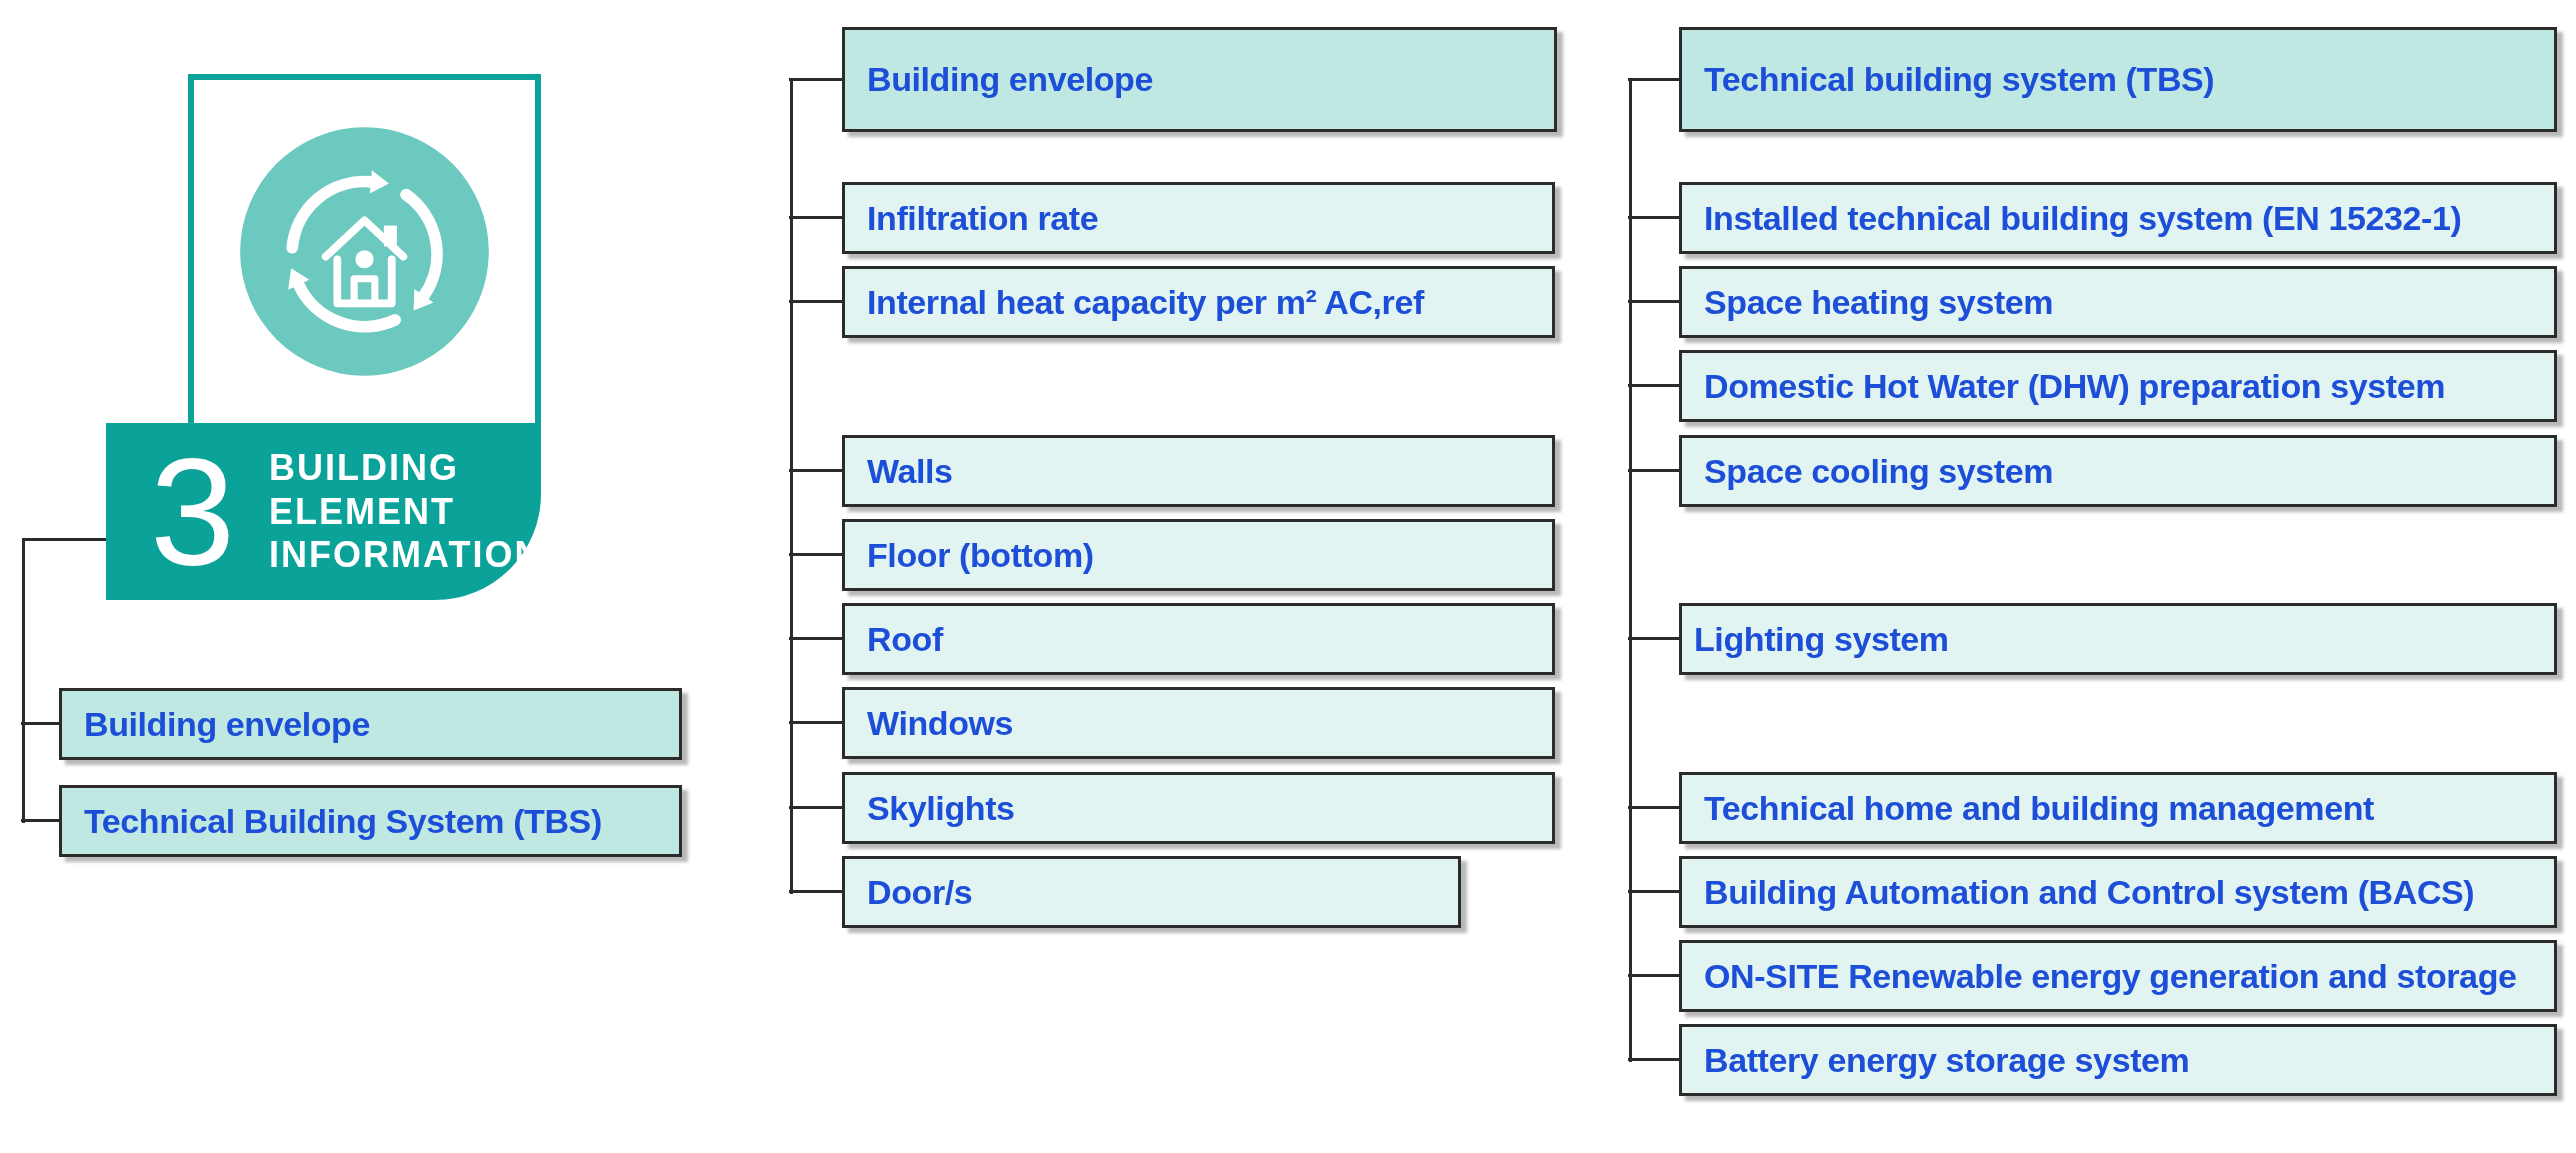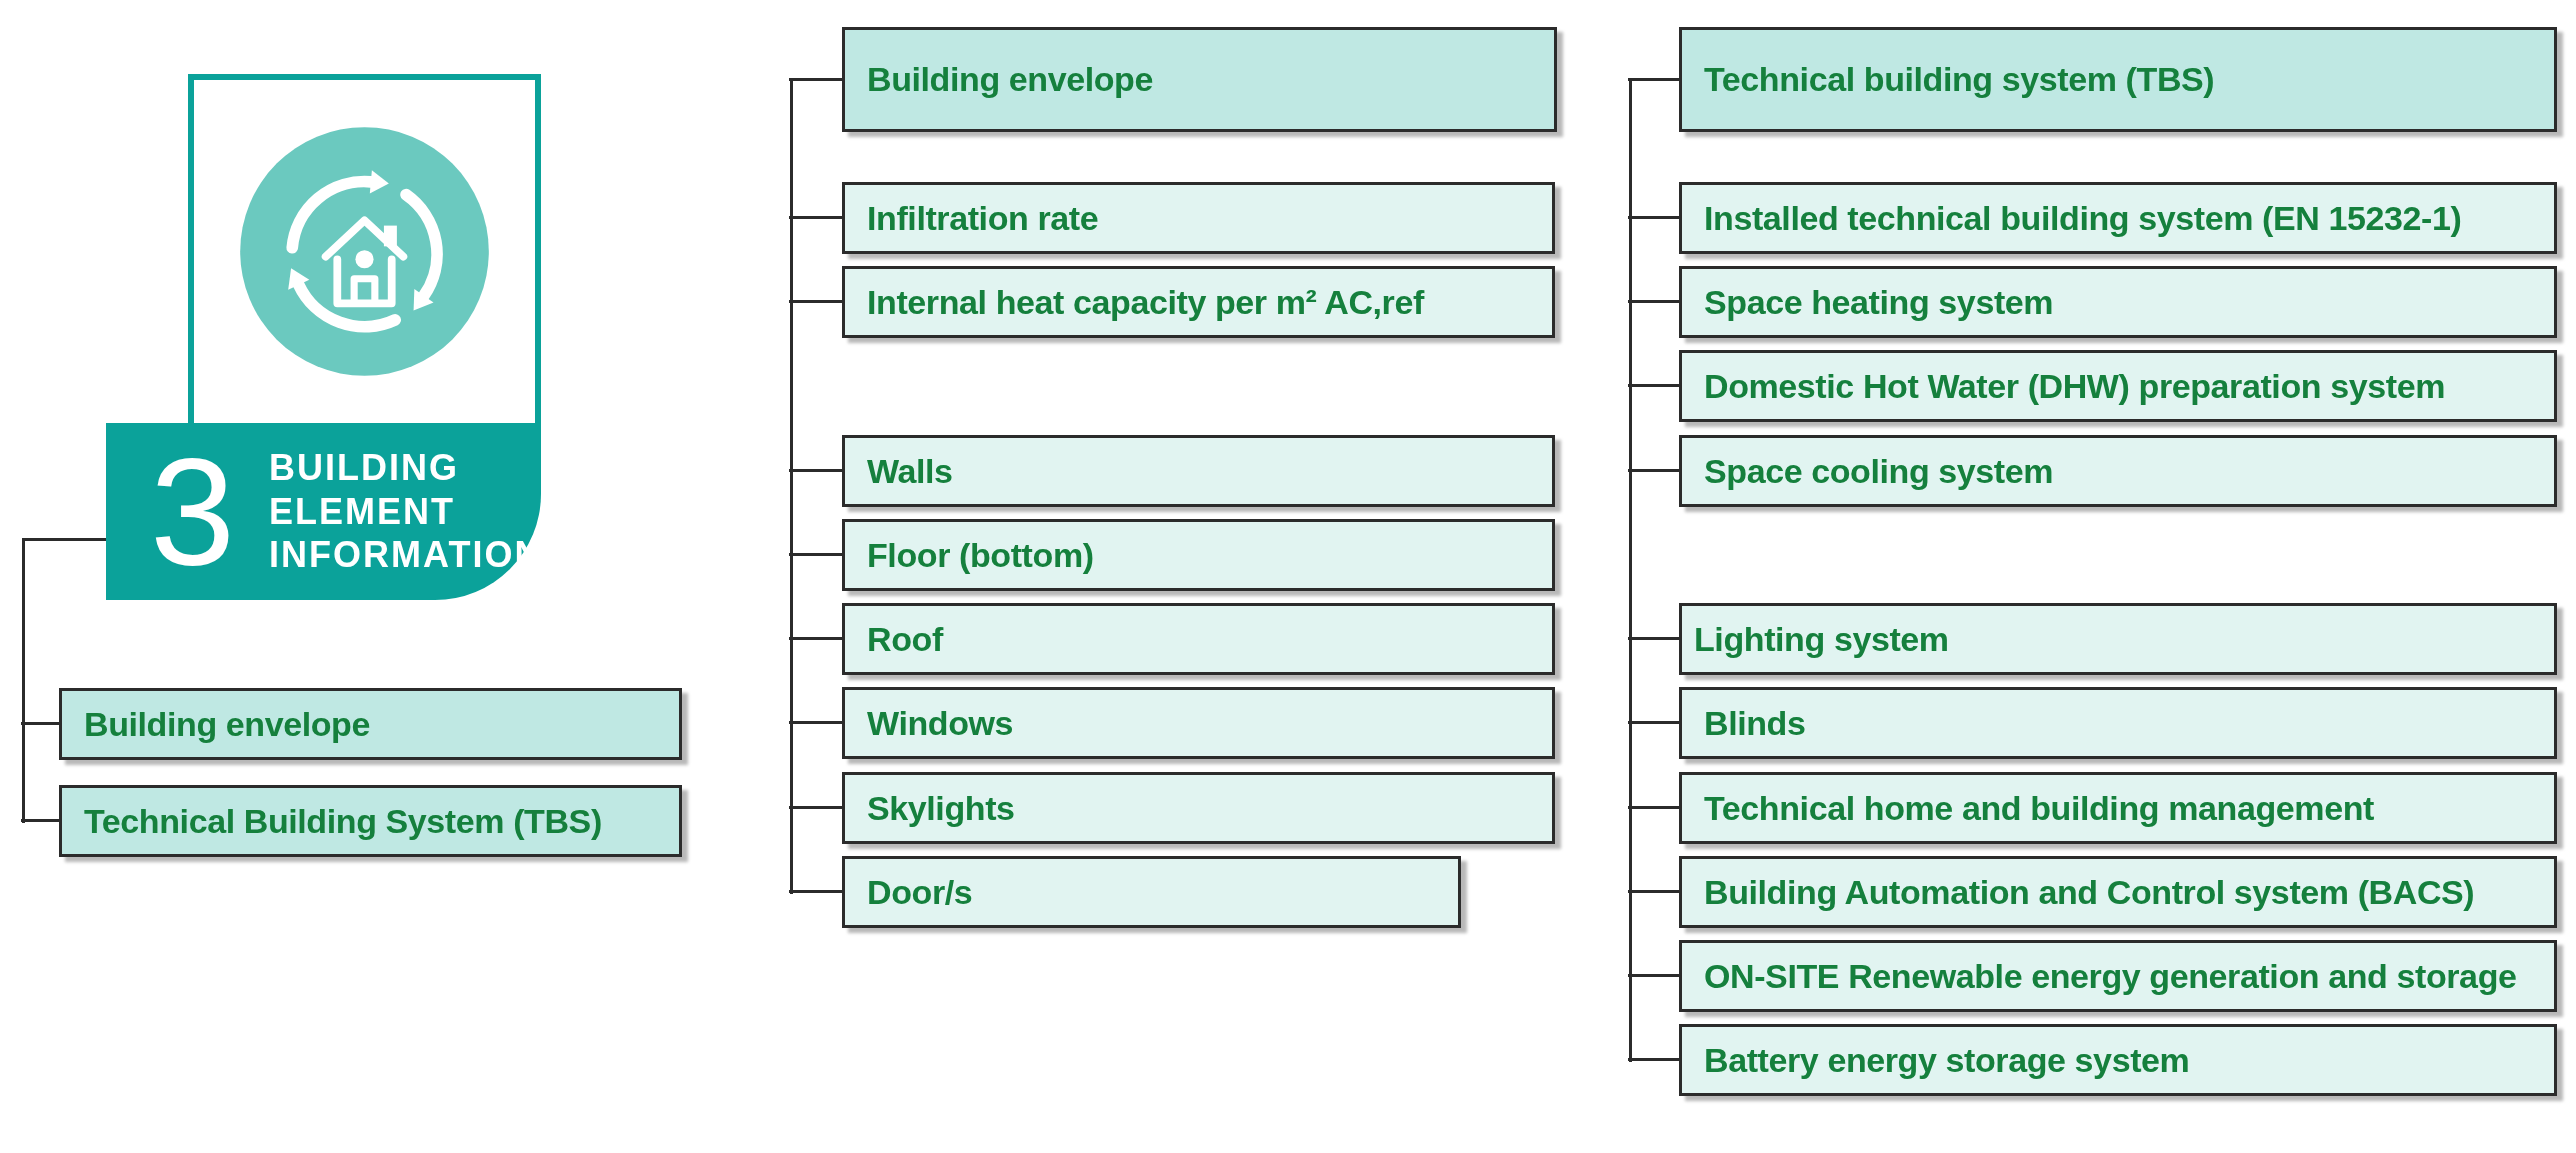--- a/index.html
+++ b/index.html
@@ -22,21 +22,21 @@
     box-sizing:border-box;
     background:#e1f4f1;
     border:3.9px solid #2b2b2b;
     box-shadow:5.5px 4.7px 3.1px rgba(0,0,0,0.28);
     display:flex;
     align-items:center;
     padding:0 11px 0 22px;
     font-weight:bold;
     font-size:34px;
     letter-spacing:-0.4px;
-    color:#15803d;
+    color:#1d4ed8;
     z-index:2;
     white-space:nowrap;
   }
   .node.strong { background:#bfe8e3; }
   .node.h92  { height:72px; }
   .node.h134 { height:105px; }
   
   .stub-l::before, .stub-m::before, .stub-r::before {
     content:"";
     position:absolute;
@@ -178,23 +178,20 @@
     </div>
   <div class="node h92 stub-r" style="left:1679px; top:350px;  width:878px;">
       <span>Domestic Hot Water (DHW) preparation system</span>
     </div>
   <div class="node h92 stub-r" style="left:1679px; top:435px;  width:878px;">
       <span>Space cooling system</span>
     </div>
   <div class="node h92 stub-r" style="left:1679px; top:603px;  width:878px;padding-left:12px;">
       <span>Lighting system</span>
     </div>
-  <div class="node h92 stub-r" style="left:1679px; top:687px;  width:878px;">
-      <span>Blinds</span>
-    </div>
   <div class="node h92 stub-r" style="left:1679px; top:772px;  width:878px;">
       <span>Technical home and building management</span>
     </div>
   <div class="node h92 stub-r" style="left:1679px; top:856px; width:878px;">
       <span>Building Automation and Control system (BACS)</span>
     </div>
   <div class="node h92 stub-r" style="left:1679px; top:940px; width:878px;">
       <span>ON-SITE Renewable energy generation and storage</span>
     </div>
   <div class="node h92 stub-r" style="left:1679px; top:1024px; width:878px;">

